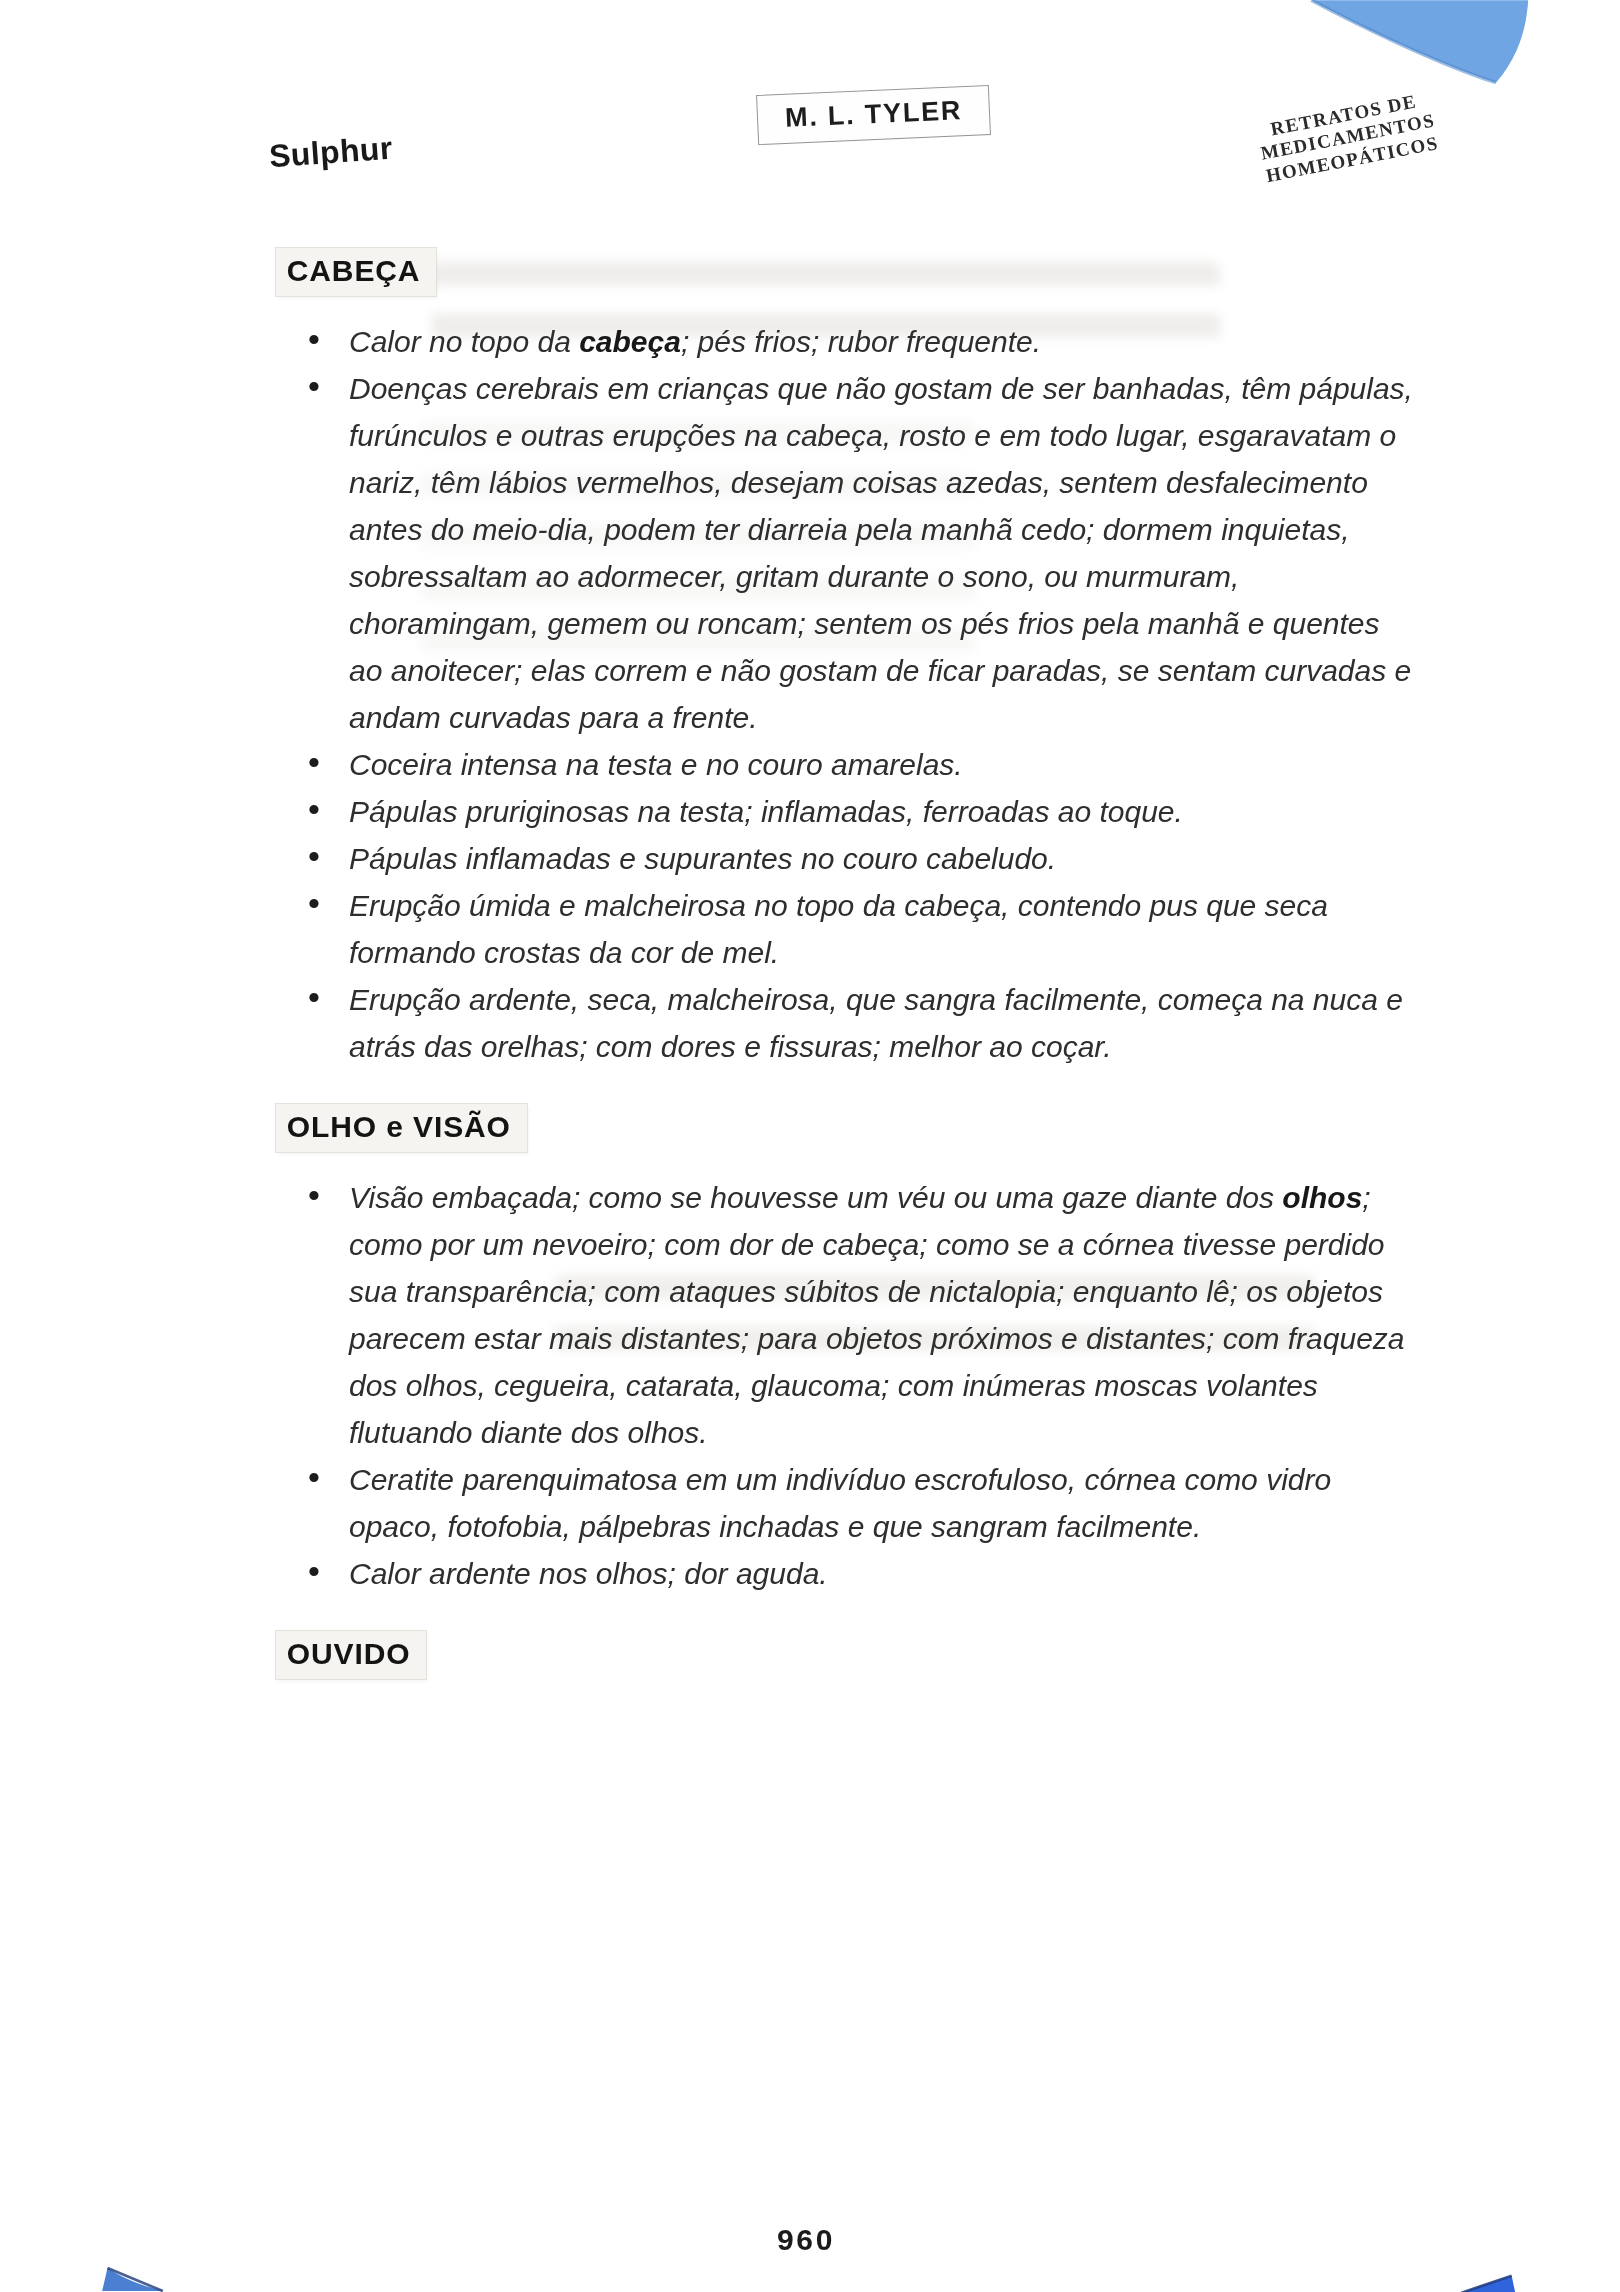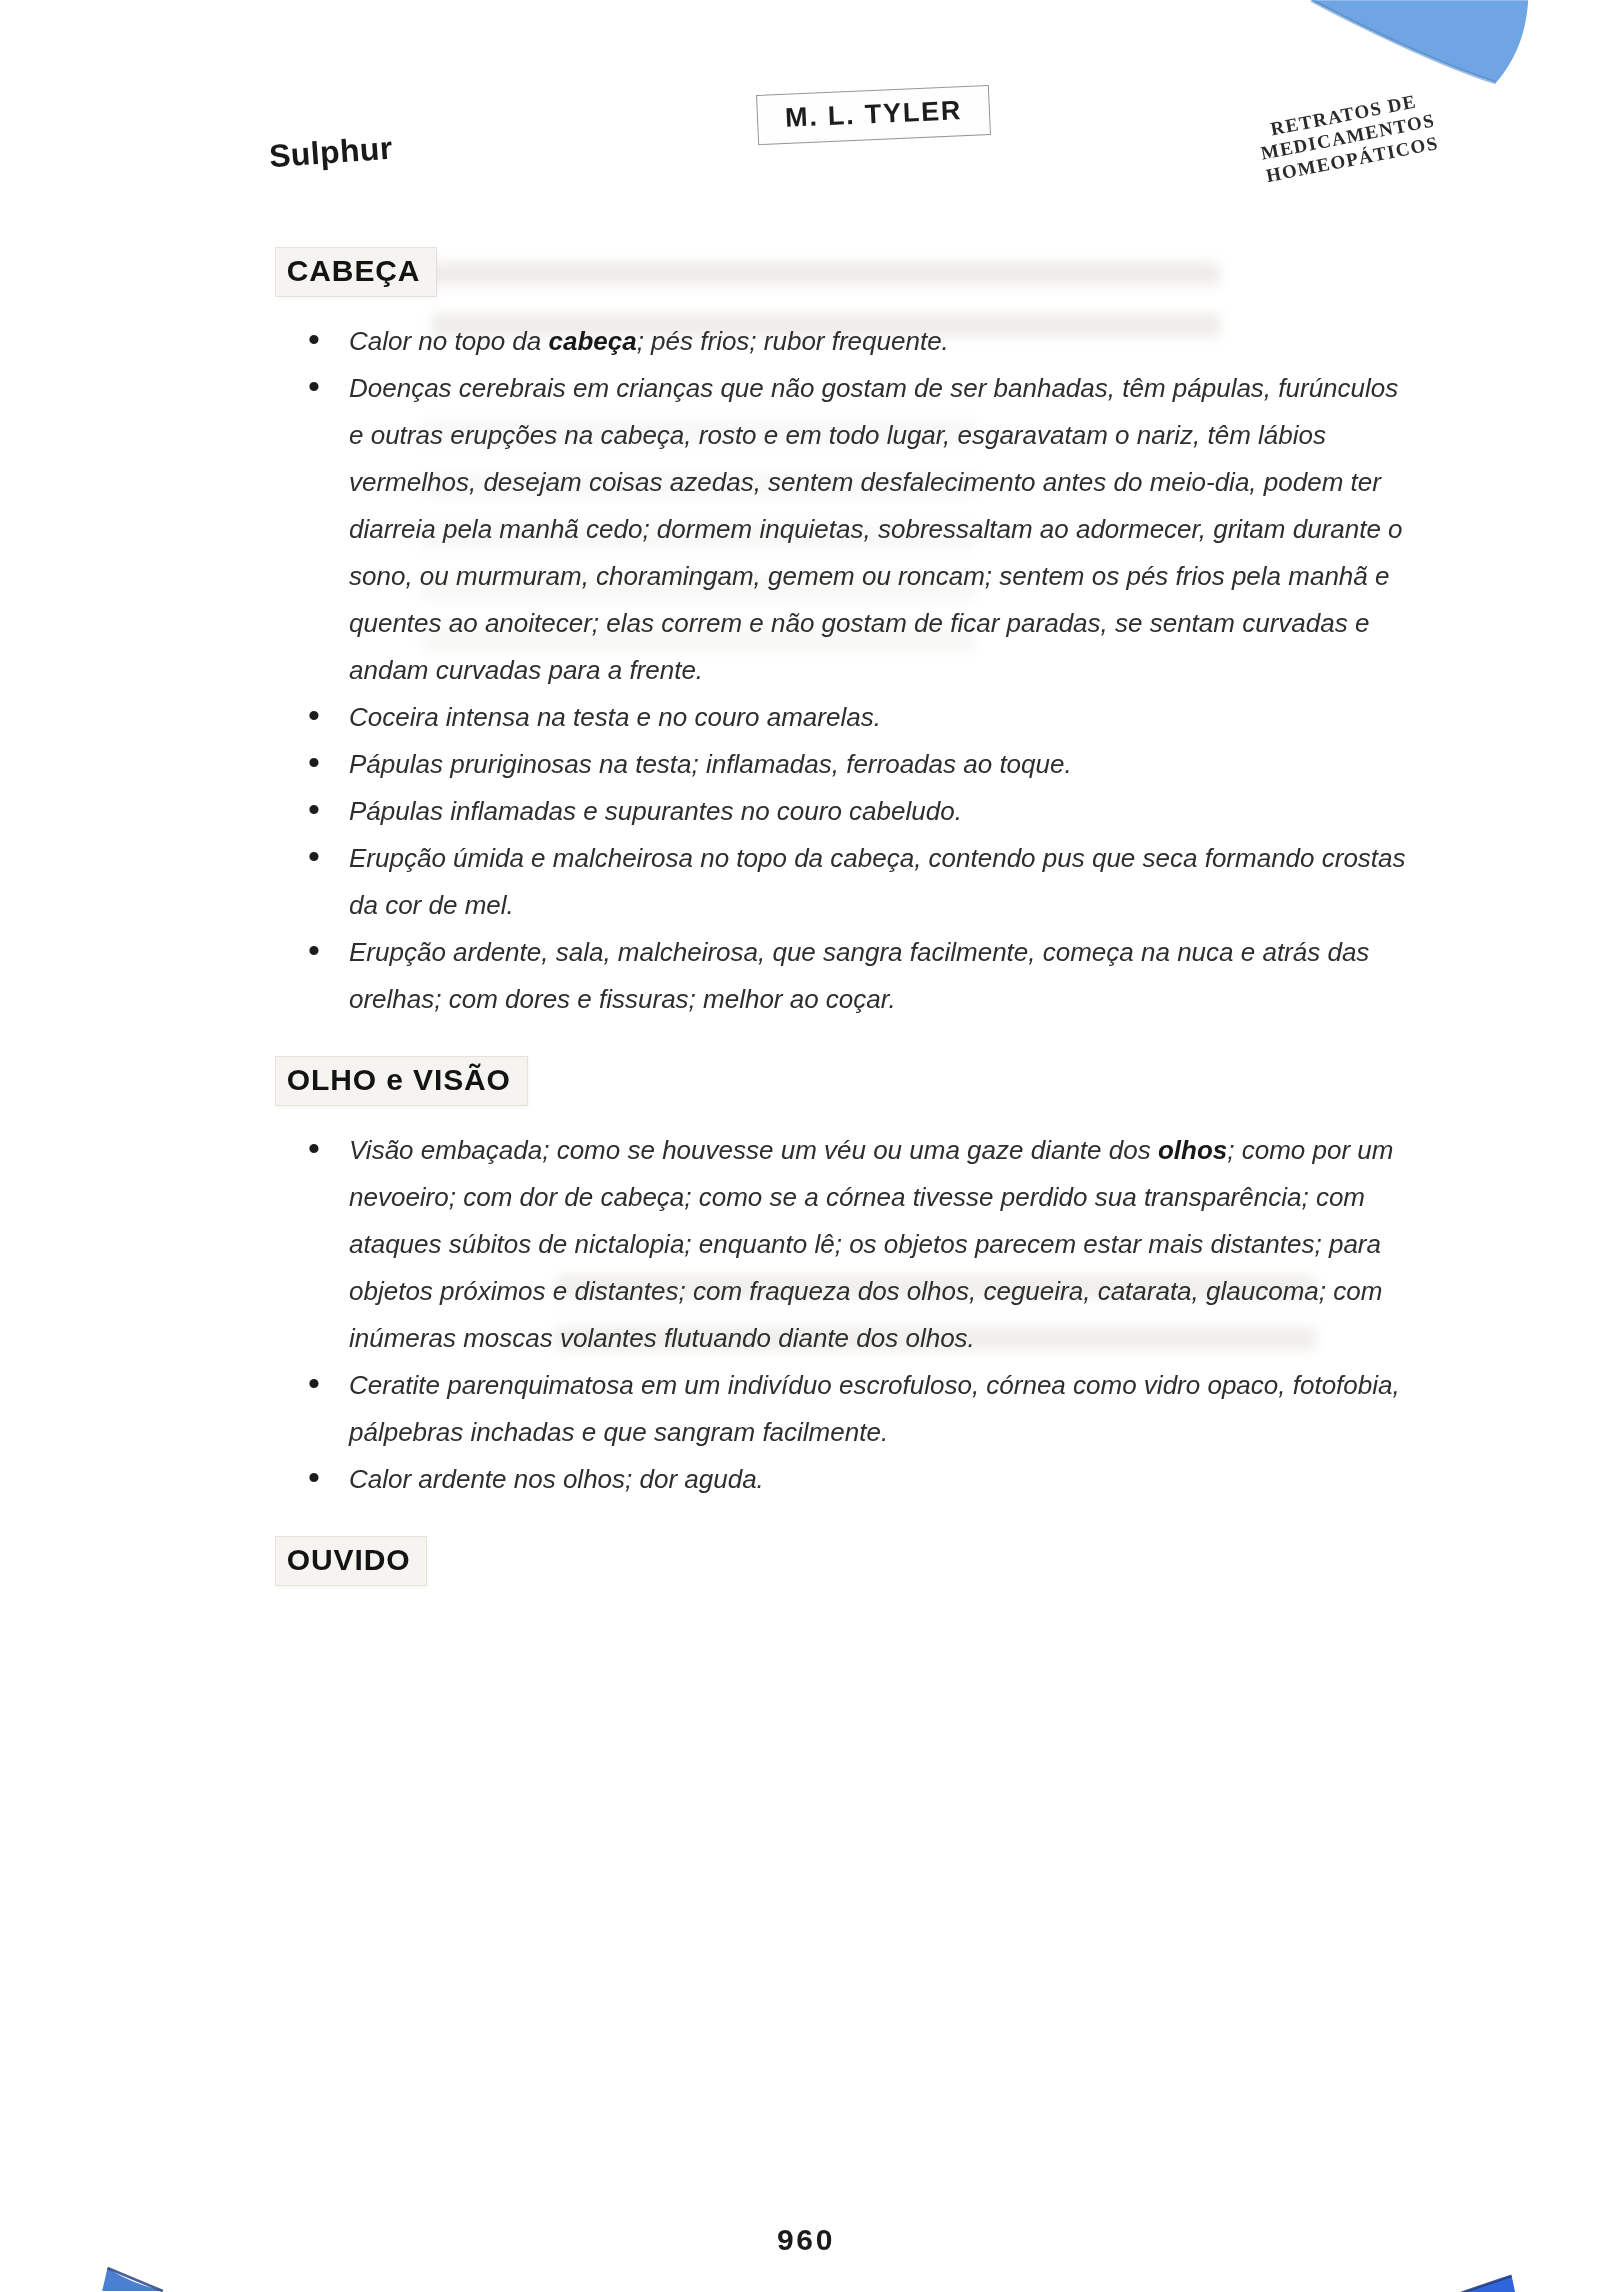--- a/index.html
+++ b/index.html
@@ -56,21 +56,21 @@
   .content{position:absolute;left:276px;top:248px;width:1139px;}
   .section{margin:0 0 34px 0;}
   .section-heading{
     display:inline-block;margin:0;background:var(--box-bg);
     box-shadow:0 0 0 0.9px var(--box-line),1.8px 2.7px 3.6px rgba(0,0,0,.05);
     padding:6.3px 16px 8px 10.7px;font-size:30px;font-weight:700;
     letter-spacing:0.9px;color:var(--heading-text);font-style:normal;
   }
   .bullet-list{margin:21.5px 0 0 0;padding:0;list-style:none;}
   .bullet-list li{
-    position:relative;padding-left:73px;font-size:26px;line-height:47px;
+    position:relative;padding-left:73px;font-size:30px;line-height:47px;
     color:var(--text);font-style:italic;
   }
   .bullet-list li::before{
     content:"\2022";position:absolute;left:32px;top:-1.8px;
     font-style:normal;font-size:34px;color:#1c1c1c;
   }
   .bullet-list .b{font-weight:700;color:#181818;}
   .bullet-list .rm{font-style:normal;}
 
   .page-number{
@@ -108,21 +108,21 @@
   <main class="content">
     <section class="section">
       <h2 class="section-heading">CABEÇA</h2>
       <ul class="bullet-list">
           <li><span class="">Calor no topo da </span><span class="b">cabeça</span><span class="">; pés frios; rubor frequente.</span></li>
           <li><span class="">Doenças cerebrais em crianças que não gostam de ser banhadas, têm pápulas, furúnculos e outras erupções na cabeça, rosto e em todo lugar, esgaravatam o nariz, têm lábios vermelhos, desejam coisas azedas, sentem desfalecimento antes do meio-dia, podem ter diarreia pela manhã cedo; dormem inquietas, sobressaltam ao adormecer, gritam durante o sono, ou murmuram, choramingam, gemem ou roncam; sentem os pés frios pela manhã e quentes ao anoitecer; elas correm e não gostam de ficar paradas, se sentam curvadas e andam curvadas para a frente.</span></li>
           <li><span class="">Coceira intensa na testa e no couro amarelas.</span></li>
           <li><span class="">Pápulas pruriginosas na testa; inflamadas, ferroadas ao toque.</span></li>
           <li><span class="">Pápulas inflamadas e supurantes no couro cabeludo.</span></li>
           <li><span class="">Erupção úmida e malcheirosa no topo da cabeça, contendo pus que seca formando crostas da cor de mel.</span></li>
-          <li><span class="">Erupção ardente, sala, malcheirosa, que sangra facilmente, começa na nuca e atrás das orelhas; com dores e fissuras; melhor ao coçar.</span></li>
+          <li><span class="">Erupção ardente, seca, malcheirosa, que sangra facilmente, começa na nuca e atrás das orelhas; com dores e fissuras; melhor ao coçar.</span></li>
         </ul>
     </section>
 
     <section class="section">
       <h2 class="section-heading">OLHO e VISÃO</h2>
       <ul class="bullet-list">
           <li><span class="">Visão embaçada; como se houvesse um véu ou uma gaze diante dos </span><span class="b">olhos</span><span class="">; como por um nevoeiro; com dor de cabeça; como se a córnea tivesse perdido sua transparência; com ataques súbitos de nictalopia; enquanto lê; os objetos parecem estar mais distantes; para objetos próximos e distantes; com fraqueza dos olhos, cegueira, catarata, glaucoma; com inúmeras moscas volantes flutuando diante dos olhos.</span></li>
           <li><span class="">Ceratite parenquimatosa em um indivíduo escrofuloso, córnea como vidro opaco, fotofobia, pálpebras inchadas e que sangram facilmente.</span></li>
           <li><span class="">Calor ardente nos olhos; dor aguda.</span></li>
         </ul>

